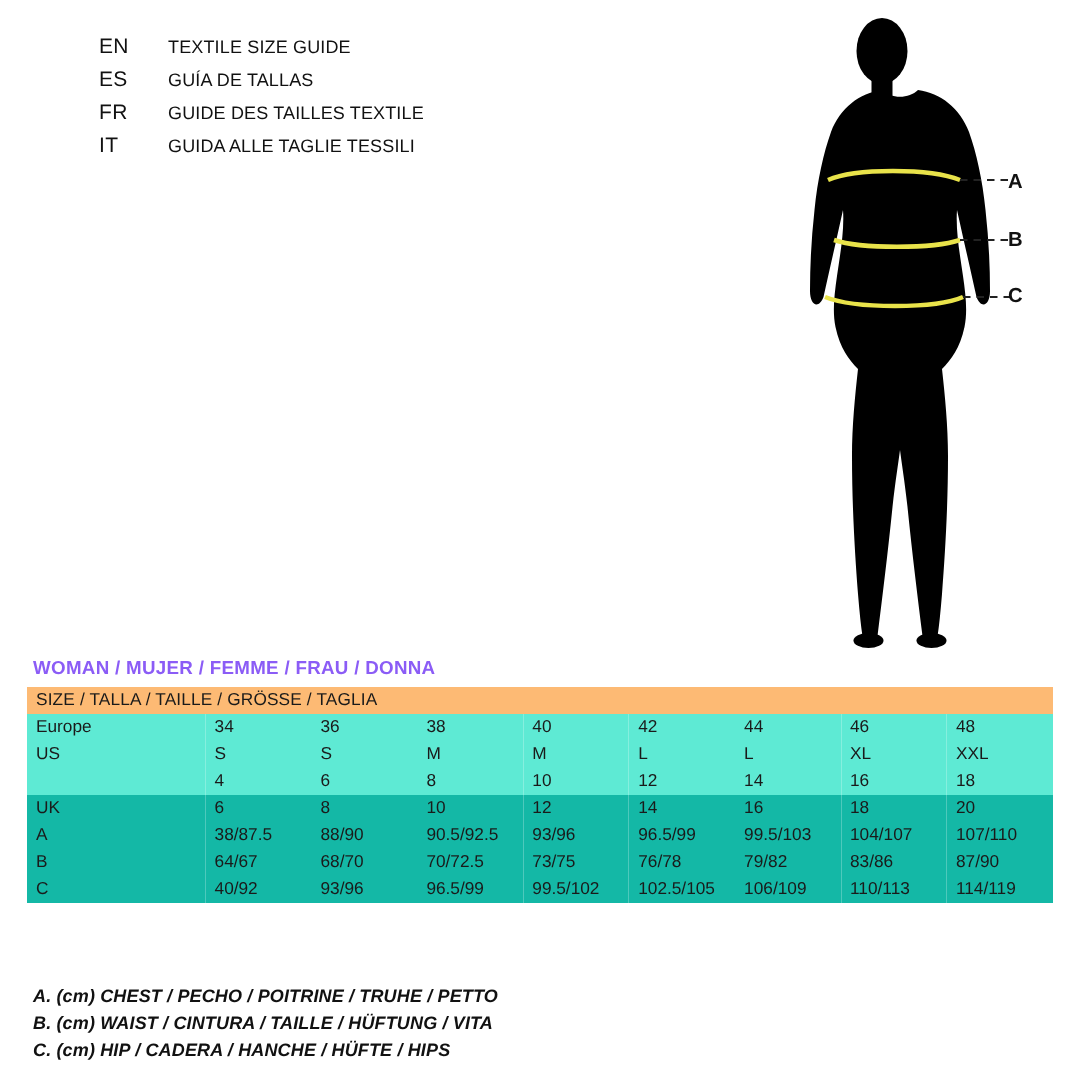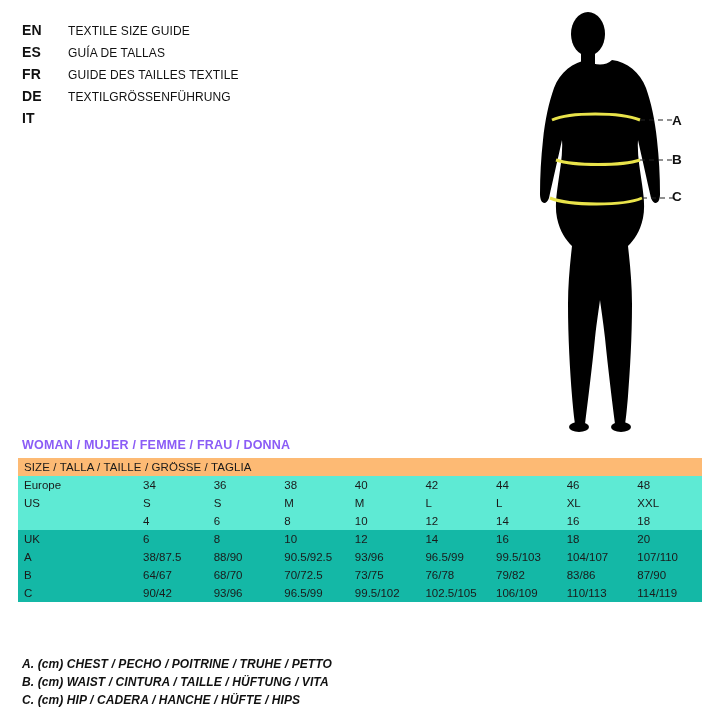--- a/index.html
+++ b/index.html
@@ -25,23 +25,24 @@
   }
   .title-row {
     display: flex;
     align-items: baseline;
     margin-bottom: 2px;
     height: 20px;
   }
   .title-lang {
     width: 46px;
     font-size: 14px;
-    font-weight: bold;
+    font-weight: normal;
     letter-spacing: 0.2px;
     color: #111;
+    margin-left: 44px;
   }
   .title-text {
     font-size: 12px;
     font-weight: normal;
     letter-spacing: 0.1px;
     color: #111;
     white-space: nowrap;
   }
 
   
@@ -130,25 +131,22 @@
     </div>
     <div class="title-row">
       <div class="title-lang">ES</div>
       <div class="title-text">GUÍA DE TALLAS</div>
     </div>
     <div class="title-row">
       <div class="title-lang">FR</div>
       <div class="title-text">GUIDE DES TAILLES TEXTILE</div>
     </div>
     <div class="title-row">
-      <div class="title-lang">DE</div>
-      <div class="title-text">TEXTILGRÖSSENFÜHRUNG</div>
-    </div>
-    <div class="title-row">
       <div class="title-lang">IT</div>
+      <div class="title-text">GUIDA ALLE TAGLIE TESSILI</div>
     </div>
   </div>
 
   <div class="figure">
     <svg width="210" height="430" viewBox="0 0 210 430" xmlns="http://www.w3.org/2000/svg">
       <g>
 
         <ellipse cx="88" cy="26" rx="17" ry="22" fill="#000"></ellipse>
 
         <rect x="81" y="44" width="14" height="12" fill="#000"></rect>
@@ -282,21 +280,21 @@
           <td class="data-cell">70/72.5</td>
           <td class="data-cell">73/75</td>
           <td class="data-cell">76/78</td>
           <td class="data-cell">79/82</td>
           <td class="data-cell">83/86</td>
           <td class="data-cell">87/90</td>
         </tr>
 
         <tr class="row-shade">
           <td class="col-label">C</td>
-          <td class="data-cell">90/42</td>
+          <td class="data-cell">40/92</td>
           <td class="data-cell">93/96</td>
           <td class="data-cell">96.5/99</td>
           <td class="data-cell">99.5/102</td>
           <td class="data-cell">102.5/105</td>
           <td class="data-cell">106/109</td>
           <td class="data-cell">110/113</td>
           <td class="data-cell">114/119</td>
         </tr>
       </tbody>
     </table>

